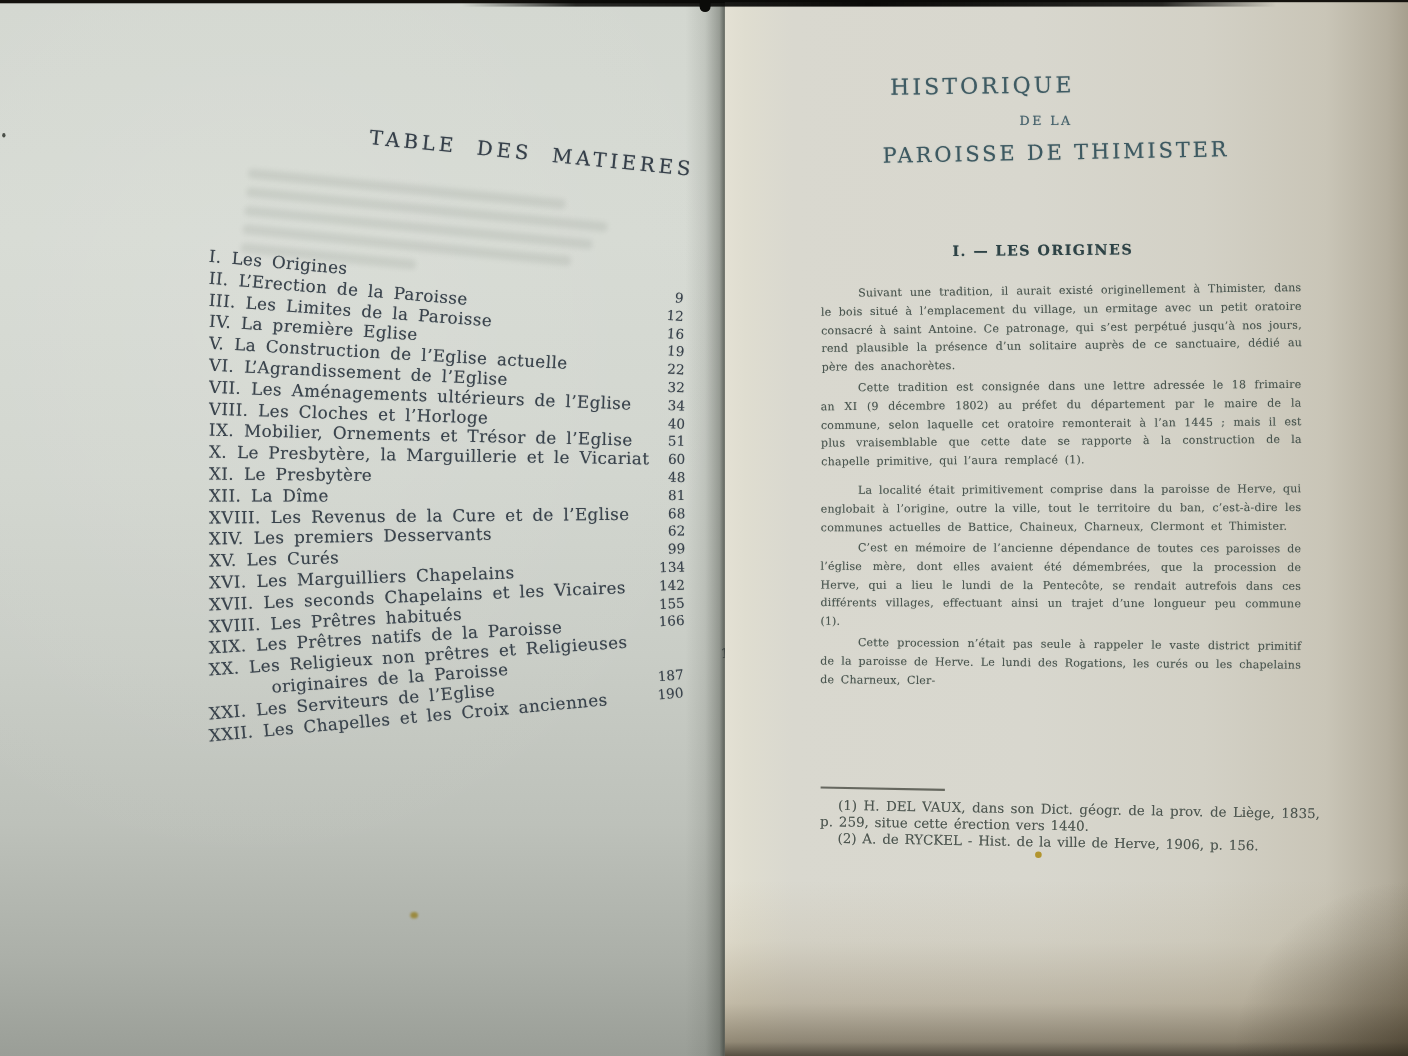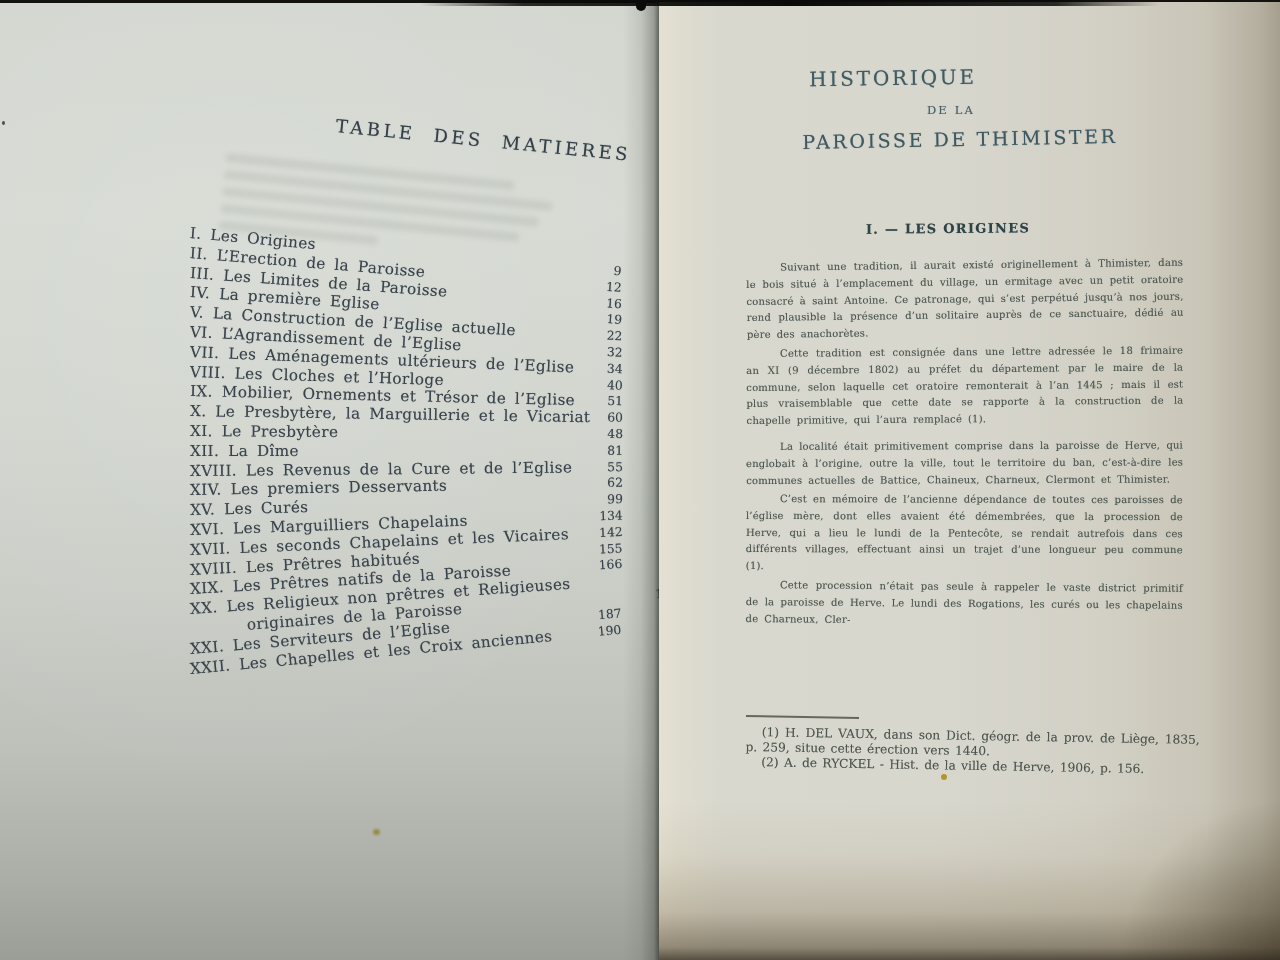--- a/index.html
+++ b/index.html
@@ -114,21 +114,21 @@
         <div class="toc-row" style="top: 39.6px; transform: rotate(4.16deg);"><span class="toc-num">III.</span><span class="toc-label">Les Limites de la Paroisse</span><span class="toc-page">16</span></div>
         <div class="toc-row" style="top: 59.4px; transform: rotate(3.7deg);"><span class="toc-num">IV.</span><span class="toc-label">La première Eglise</span><span class="toc-page">19</span></div>
         <div class="toc-row" style="top: 79.2px; transform: rotate(3.23deg);"><span class="toc-num">V.</span><span class="toc-label">La Construction de l’Eglise actuelle</span><span class="toc-page">22</span></div>
         <div class="toc-row" style="top: 99px; transform: rotate(2.76deg);"><span class="toc-num">VI.</span><span class="toc-label">L’Agrandissement de l’Eglise</span><span class="toc-page">32</span></div>
         <div class="toc-row" style="top: 118.8px; transform: rotate(2.29deg);"><span class="toc-num">VII.</span><span class="toc-label">Les Aménagements ultérieurs de l’Eglise</span><span class="toc-page">34</span></div>
         <div class="toc-row" style="top: 138.6px; transform: rotate(1.82deg);"><span class="toc-num">VIII.</span><span class="toc-label">Les Cloches et l’Horloge</span><span class="toc-page">40</span></div>
         <div class="toc-row" style="top: 158.4px; transform: rotate(1.36deg);"><span class="toc-num">IX.</span><span class="toc-label">Mobilier, Ornements et Trésor de l’Eglise</span><span class="toc-page">51</span></div>
         <div class="toc-row" style="top: 178.2px; transform: rotate(0.89deg);"><span class="toc-num">X.</span><span class="toc-label">Le Presbytère, la Marguillerie et le Vicariat</span><span class="toc-page">60</span></div>
         <div class="toc-row" style="top: 198px; transform: rotate(0.42deg);"><span class="toc-num">XI.</span><span class="toc-label">Le Presbytère</span><span class="toc-page">48</span></div>
         <div class="toc-row" style="top: 217.8px; transform: rotate(-0.05deg);"><span class="toc-num">XII.</span><span class="toc-label">La Dîme</span><span class="toc-page">81</span></div>
-        <div class="toc-row" style="top: 237.6px; transform: rotate(-0.52deg);"><span class="toc-num">XVIII.</span><span class="toc-label">Les Revenus de la Cure et de l’Eglise</span><span class="toc-page">55</span></div>
+        <div class="toc-row" style="top: 237.6px; transform: rotate(-0.52deg);"><span class="toc-num">XVIII.</span><span class="toc-label">Les Revenus de la Cure et de l’Eglise</span><span class="toc-page">68</span></div>
         <div class="toc-row" style="top: 257.4px; transform: rotate(-0.98deg);"><span class="toc-num">XIV.</span><span class="toc-label">Les premiers Desservants</span><span class="toc-page">62</span></div>
         <div class="toc-row" style="top: 277.2px; transform: rotate(-1.45deg);"><span class="toc-num">XV.</span><span class="toc-label">Les Curés</span><span class="toc-page">99</span></div>
         <div class="toc-row" style="top: 297px; transform: rotate(-1.92deg);"><span class="toc-num">XVI.</span><span class="toc-label">Les Marguilliers Chapelains</span><span class="toc-page">134</span></div>
         <div class="toc-row" style="top: 316.8px; transform: rotate(-2.39deg);"><span class="toc-num">XVII.</span><span class="toc-label">Les seconds Chapelains et les Vicaires</span><span class="toc-page">142</span></div>
         <div class="toc-row" style="top: 336.6px; transform: rotate(-2.86deg);"><span class="toc-num">XVIII.</span><span class="toc-label">Les Prêtres habitués</span><span class="toc-page">155</span></div>
         <div class="toc-row" style="top: 356.4px; transform: rotate(-3.32deg);"><span class="toc-num">XIX.</span><span class="toc-label">Les Prêtres natifs de la Paroisse</span><span class="toc-page">166</span></div>
         <div class="toc-row" style="top: 376.2px; transform: rotate(-3.79deg);"><span class="toc-num">XX.</span><span class="toc-label">Les Religieux non prêtres et Religieuses</span></div>
         <div class="toc-row toc-cont" style="top: 396px; transform: rotate(-4.26deg);"><span class="toc-label">originaires de la Paroisse</span><span class="toc-page">183</span></div>
         <div class="toc-row" style="top: 415.8px; transform: rotate(-4.73deg);"><span class="toc-num">XXI.</span><span class="toc-label">Les Serviteurs de l’Eglise</span><span class="toc-page">187</span></div>
         <div class="toc-row" style="top: 435.6px; transform: rotate(-5.2deg);"><span class="toc-num">XXII.</span><span class="toc-label">Les Chapelles et les Croix anciennes</span><span class="toc-page">190</span></div>

